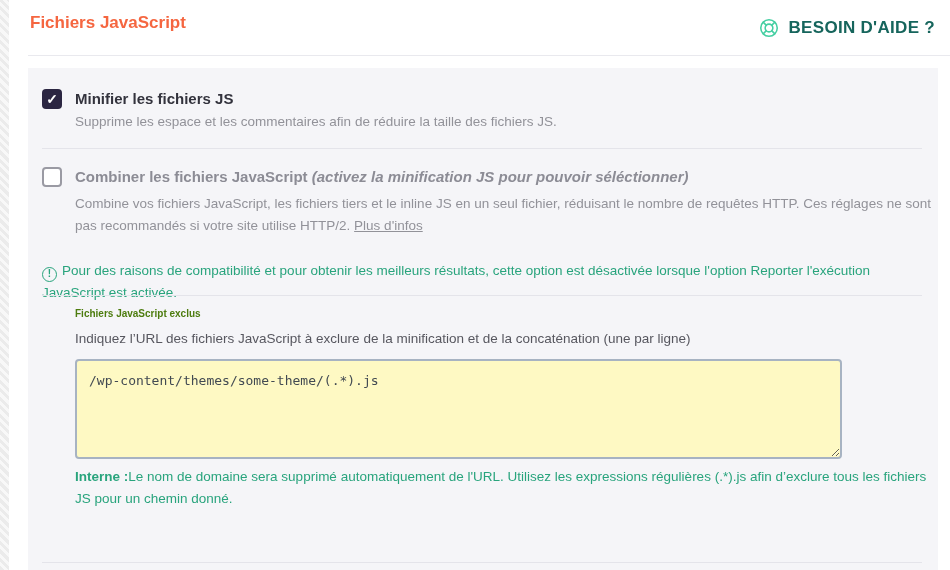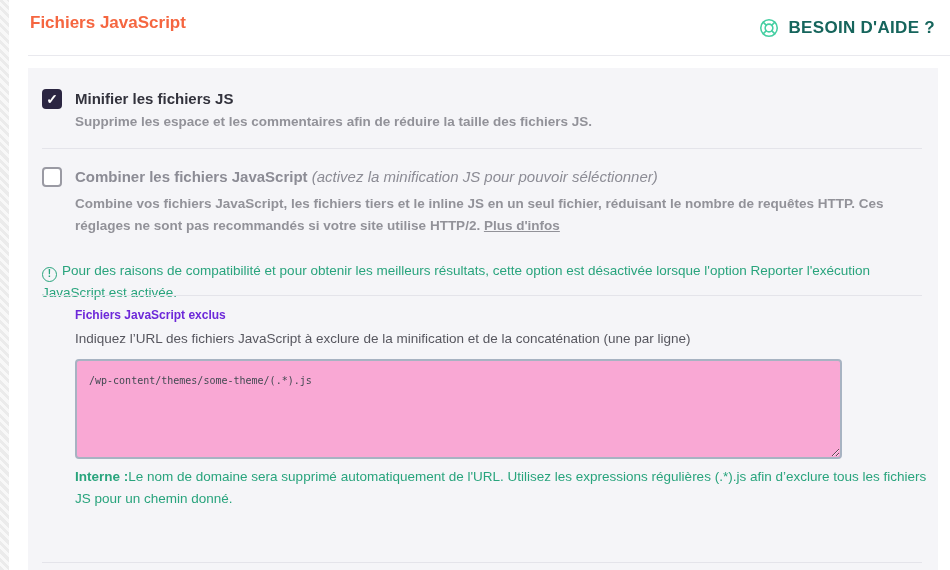--- a/index.html
+++ b/index.html
@@ -47,44 +47,44 @@
     background:#2b2642; color:#ffffff; font-size:14px; font-weight:700;
     display:flex; align-items:center; justify-content:center; line-height:1;
   }
   .checkbox.unchecked { background:#ffffff; border:2px solid #9a9aa3; }
   .cb1 { top:21px; }
   .cb2 { top:99px; }
 
   .opt-label { position:absolute; left:47px; font-size:15px; font-weight:700; cursor:pointer;text-align:center; }
   .lbl1 { top:22px; color:#33333d; }
   .lbl2 { top:100px; color:#8c8c95; }
-  .lbl2 em { font-weight:400; font-style:italic;margin-top:21px; }
+  .lbl2 em { font-weight:700; font-style:italic;margin-top:21px; }
 
-  .opt-desc { position:absolute; left:47px; font-size:13.5px; color:#929299; line-height:22px;font-weight:bold; }
+  .opt-desc { position:absolute; left:47px; font-size:13.5px; color:#929299; line-height:22px; }
   .desc1 { top:43px; width:860px; }
   .desc2 { top:125px; width:858px; }
   .gray-link { color:#929299; text-decoration:underline; cursor:pointer; }
 
   .notice {
     position:absolute; left:14px; top:168px; width:884px;
     color:#29a47d; font-size:13.5px; line-height:22px;margin-top:24px;
   }
   .notice-icon {
     display:inline-flex; align-items:center; justify-content:center;
     width:15px; height:15px; border:1.4px solid #29a47d; border-radius:50%;
     font-size:10px; font-weight:700; margin-right:5px; vertical-align:-2px;
   }
 
-  .sub-title { position:absolute; left:47px; top:240px; font-size:12px; font-weight:700; color:#6d28d9; }
+  .sub-title { position:absolute; left:47px; top:240px; font-size:10px; font-weight:700; color:#4d7c0f; }
   .sub-desc  { position:absolute; left:47px; top:263px; font-size:13.5px; color:#57575f;text-align:center; }
 
   .exclude-textarea {
     position:absolute; left:47px; top:291px; width:767px; height:100px;
-    background:#f9a8d4; border:2px solid #a7b3c2; border-radius:4px;
-    font-family:"DejaVu Sans Mono", monospace; font-size:10px; color:#424a52;
+    background:#fef9c3; border:2px solid #a7b3c2; border-radius:4px;
+    font-family:"DejaVu Sans Mono", monospace; font-size:13px; color:#424a52;
     padding:11px 12px; line-height:18px; resize:both; outline:none;
   }
 
   .green-help {
     position:absolute; left:47px; top:398px; width:856px;
     color:#29a47d; font-size:13.5px; line-height:22px;
   }
   .green-help b { font-weight:700; }
   .green-link { color:#29a47d; font-weight:400; text-decoration:underline; cursor:pointer; }
 </style>

